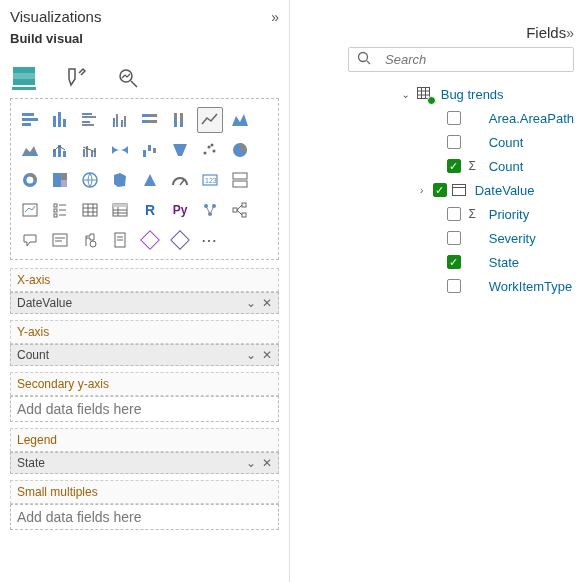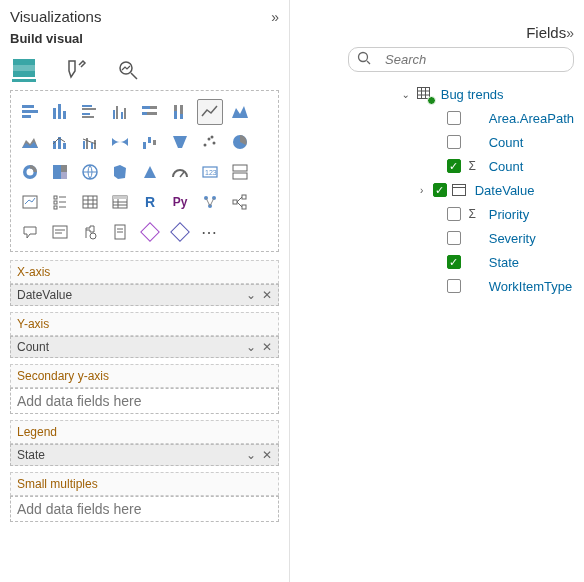--- a/index.html
+++ b/index.html
@@ -16,21 +16,21 @@
   .container { display: flex; height: 100%; }
   .panel { display: flex; flex-direction: column; }
   .viz-panel { width: 290px; border-right: 1px solid #e1e1e1; padding: 8px 10px 0 10px; }
   .fields-panel { flex: 1; padding: 24px 10px 0 10px; align-items: flex-end; }
   .panel-header {
     display: flex; justify-content: space-between; align-items: center;
     margin-bottom: 6px;
   }
   .panel-title { font-size: 15px; font-weight: 400; }
   .chevrons { font-size: 14px; color: #555; cursor: pointer; }
-  .subheader { font-size: 13px; font-weight: 600; margin-bottom: 12px; color:#333;}
+  .subheader { font-size: 13px; font-weight: 600; margin-bottom: 20px; color:#333;}
   .tab-row { display:flex; gap: 28px; margin-bottom: 8px; padding-left:2px;}
   .tab-icon { width: 24px; height: 24px; display:flex; align-items:center; justify-content:center; cursor:pointer; }
   .tab-icon.active { border-bottom: 3px solid #3aa6a6; padding-bottom:2px;}
   .viz-grid {
     border: 1px dashed #bbb;
     padding: 8px 6px 6px 6px;
     margin-bottom: 8px;
   }
   .grid-inner { display:grid; grid-template-columns: repeat(8, 26px); gap: 4px; }
   .viz-cell {
@@ -55,21 +55,21 @@
     display:flex; align-items:center; justify-content:space-between;
     border:1px dashed #bbb; background:#ececec; padding: 3px 6px; font-size:12px;
     color:#444; position:relative;
   }
   .well-field .right { display:flex; gap:6px; align-items:center; color:#666;}
   .well-empty {
     border:1px dashed #bbb; background:#fff; padding: 4px 6px; font-size:14px; color:#777;
   }
   .search-box {
     display:flex; align-items:center; gap:12px;
-    border:1px solid #ccc; border-radius:10px; padding:3px 8px; margin-bottom:10px;
+    border:1px solid #ccc; border-radius:2px; padding:3px 8px; margin-bottom:10px;
   }
   .search-box input { border:none; outline:none; flex:1; font-size:13px; font-style:italic; color:#888;}
   .tree { font-size:13px; }
   .tree-row { display:flex; align-items:center; height:24px; gap:4px; cursor:pointer;}
   .tree-exp { width:14px; text-align:center; color:#555; font-size:10px;}
   .tree-chk { width:14px; height:14px; border:1px solid #888; border-radius:2px; display:flex; align-items:center; justify-content:center; font-size:11px; color:#fff;}
   .tree-chk.checked { background:#128912; border-color:#128912;}
   .tree-chk.checked::after { content:"✓"; }
   .tree-icon { width:16px; display:flex; align-items:center; justify-content:center; color:#555;}
   .tree-label { padding-left:4px; color:#0369a1; }

